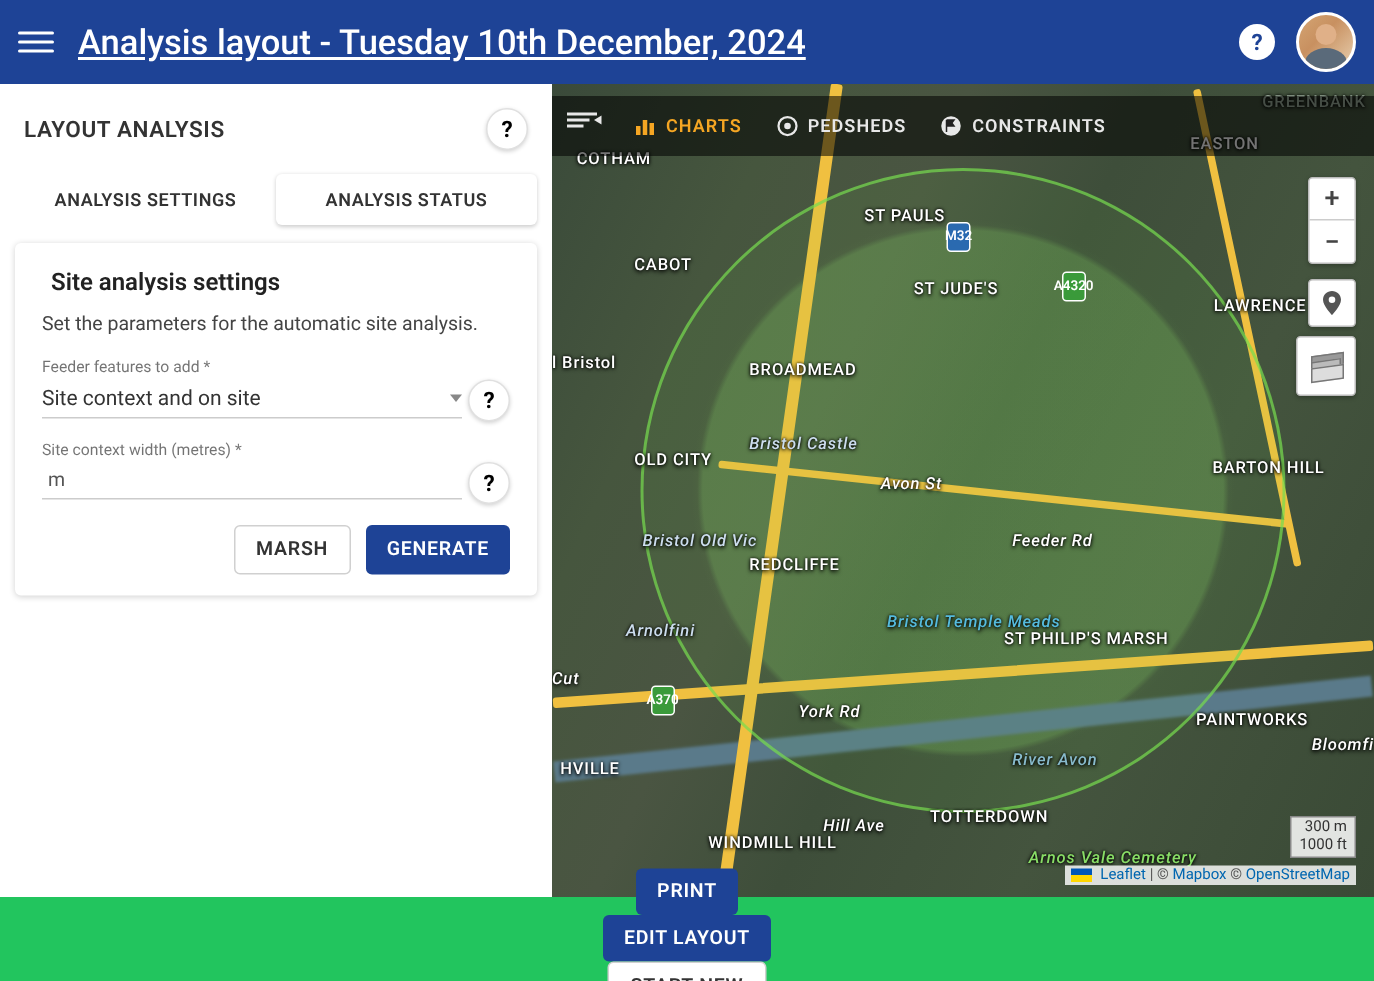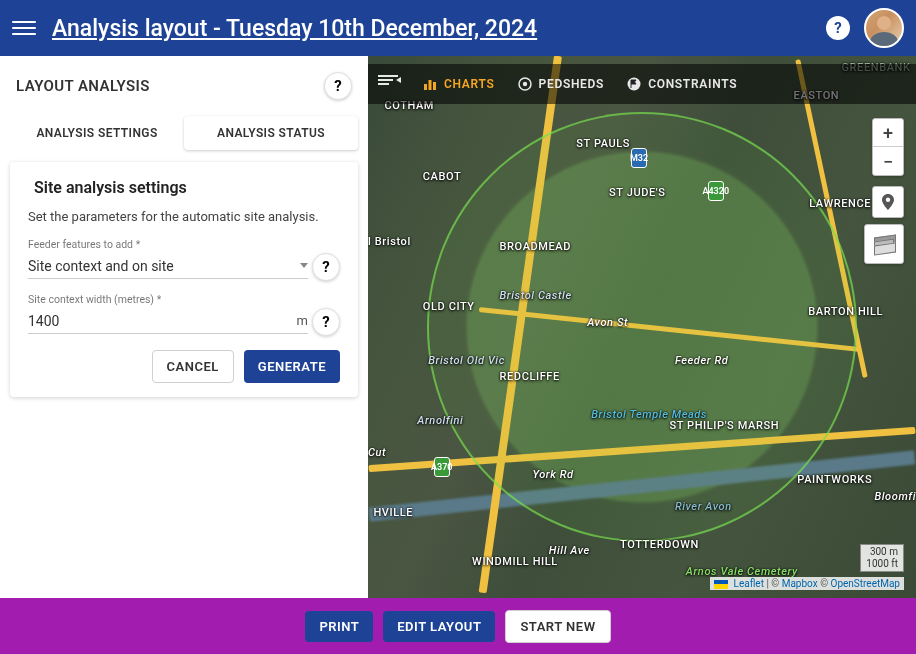--- a/index.html
+++ b/index.html
@@ -73,21 +73,21 @@
   .layers-icon span{content:'';position:absolute;left:0;width:20px;height:8px;background:#999;transform:skewY(-8deg);border:1px solid #777;}
   .layers-icon::before{top:0;}
   .layers-icon span{top:4px;background:#bbb;}
   .layers-icon::after{top:8px;background:#ddd;}
 
   .scalebox{position:absolute;bottom:26px;right:12px;background:rgba(255,255,255,0.85);border:1px solid #888;font-size:10px;color:#333;padding:1px 5px;line-height:12px;text-align:right;}
   .attrib{position:absolute;bottom:8px;right:12px;background:rgba(255,255,255,0.82);font-size:10px;padding:1px 4px;color:#0066b0;}
   .attrib span{color:#555;}
   .flag{display:inline-block;width:14px;height:9px;vertical-align:middle;margin-right:3px;background:linear-gradient(to bottom,#0057b7 0 50%,#ffd700 50% 100%);}
 
-  .footerbar{position:absolute;bottom:0;left:0;right:0;height:56px;display:flex;align-items:center;justify-content:center;gap:10px;background:#a21caf;}
+  .footerbar{position:absolute;bottom:0;left:0;right:0;height:56px;display:flex;align-items:center;justify-content:center;background:#22c55e;flex-direction:column;}
   .shield-badge{position:absolute;width:16px;height:20px;background:#3a9a3a;border-radius:3px;border:1px solid #fff;display:flex;align-items:center;justify-content:center;font-size:9px;color:#fff;font-weight:600;}
 </style>
 </head>
 <body>
 
 <div class="appbar">
   <div class="hamburger">
       <div></div>
       <div></div>
       <div></div>
@@ -117,28 +117,27 @@
         <div class="select-wrap">
           <span>Site context and on site</span>
           <span class="caret-down"></span>
         </div>
         <div class="q-btn">?</div>
       </div>
 
       <label class="field-label">Site context width (metres) *</label>
       <div class="field-row">
         <div class="input-wrap">
-          <input value="1400" style="">
           <span class="unit">m</span>
         </div>
         <div class="q-btn">?</div>
       </div>
 
       <div class="card-actions">
-        <button class="btn btn-outline">CANCEL</button>
+        <button class="btn btn-outline">MARSH</button>
         <button class="btn btn-primary">GENERATE</button>
       </div>
     </div>
   </div>
 
   <div class="mapwrap">
     <div class="map-bg">
       <div class="river"></div>
       <div class="road v1"></div>
       <div class="road h1"></div>

